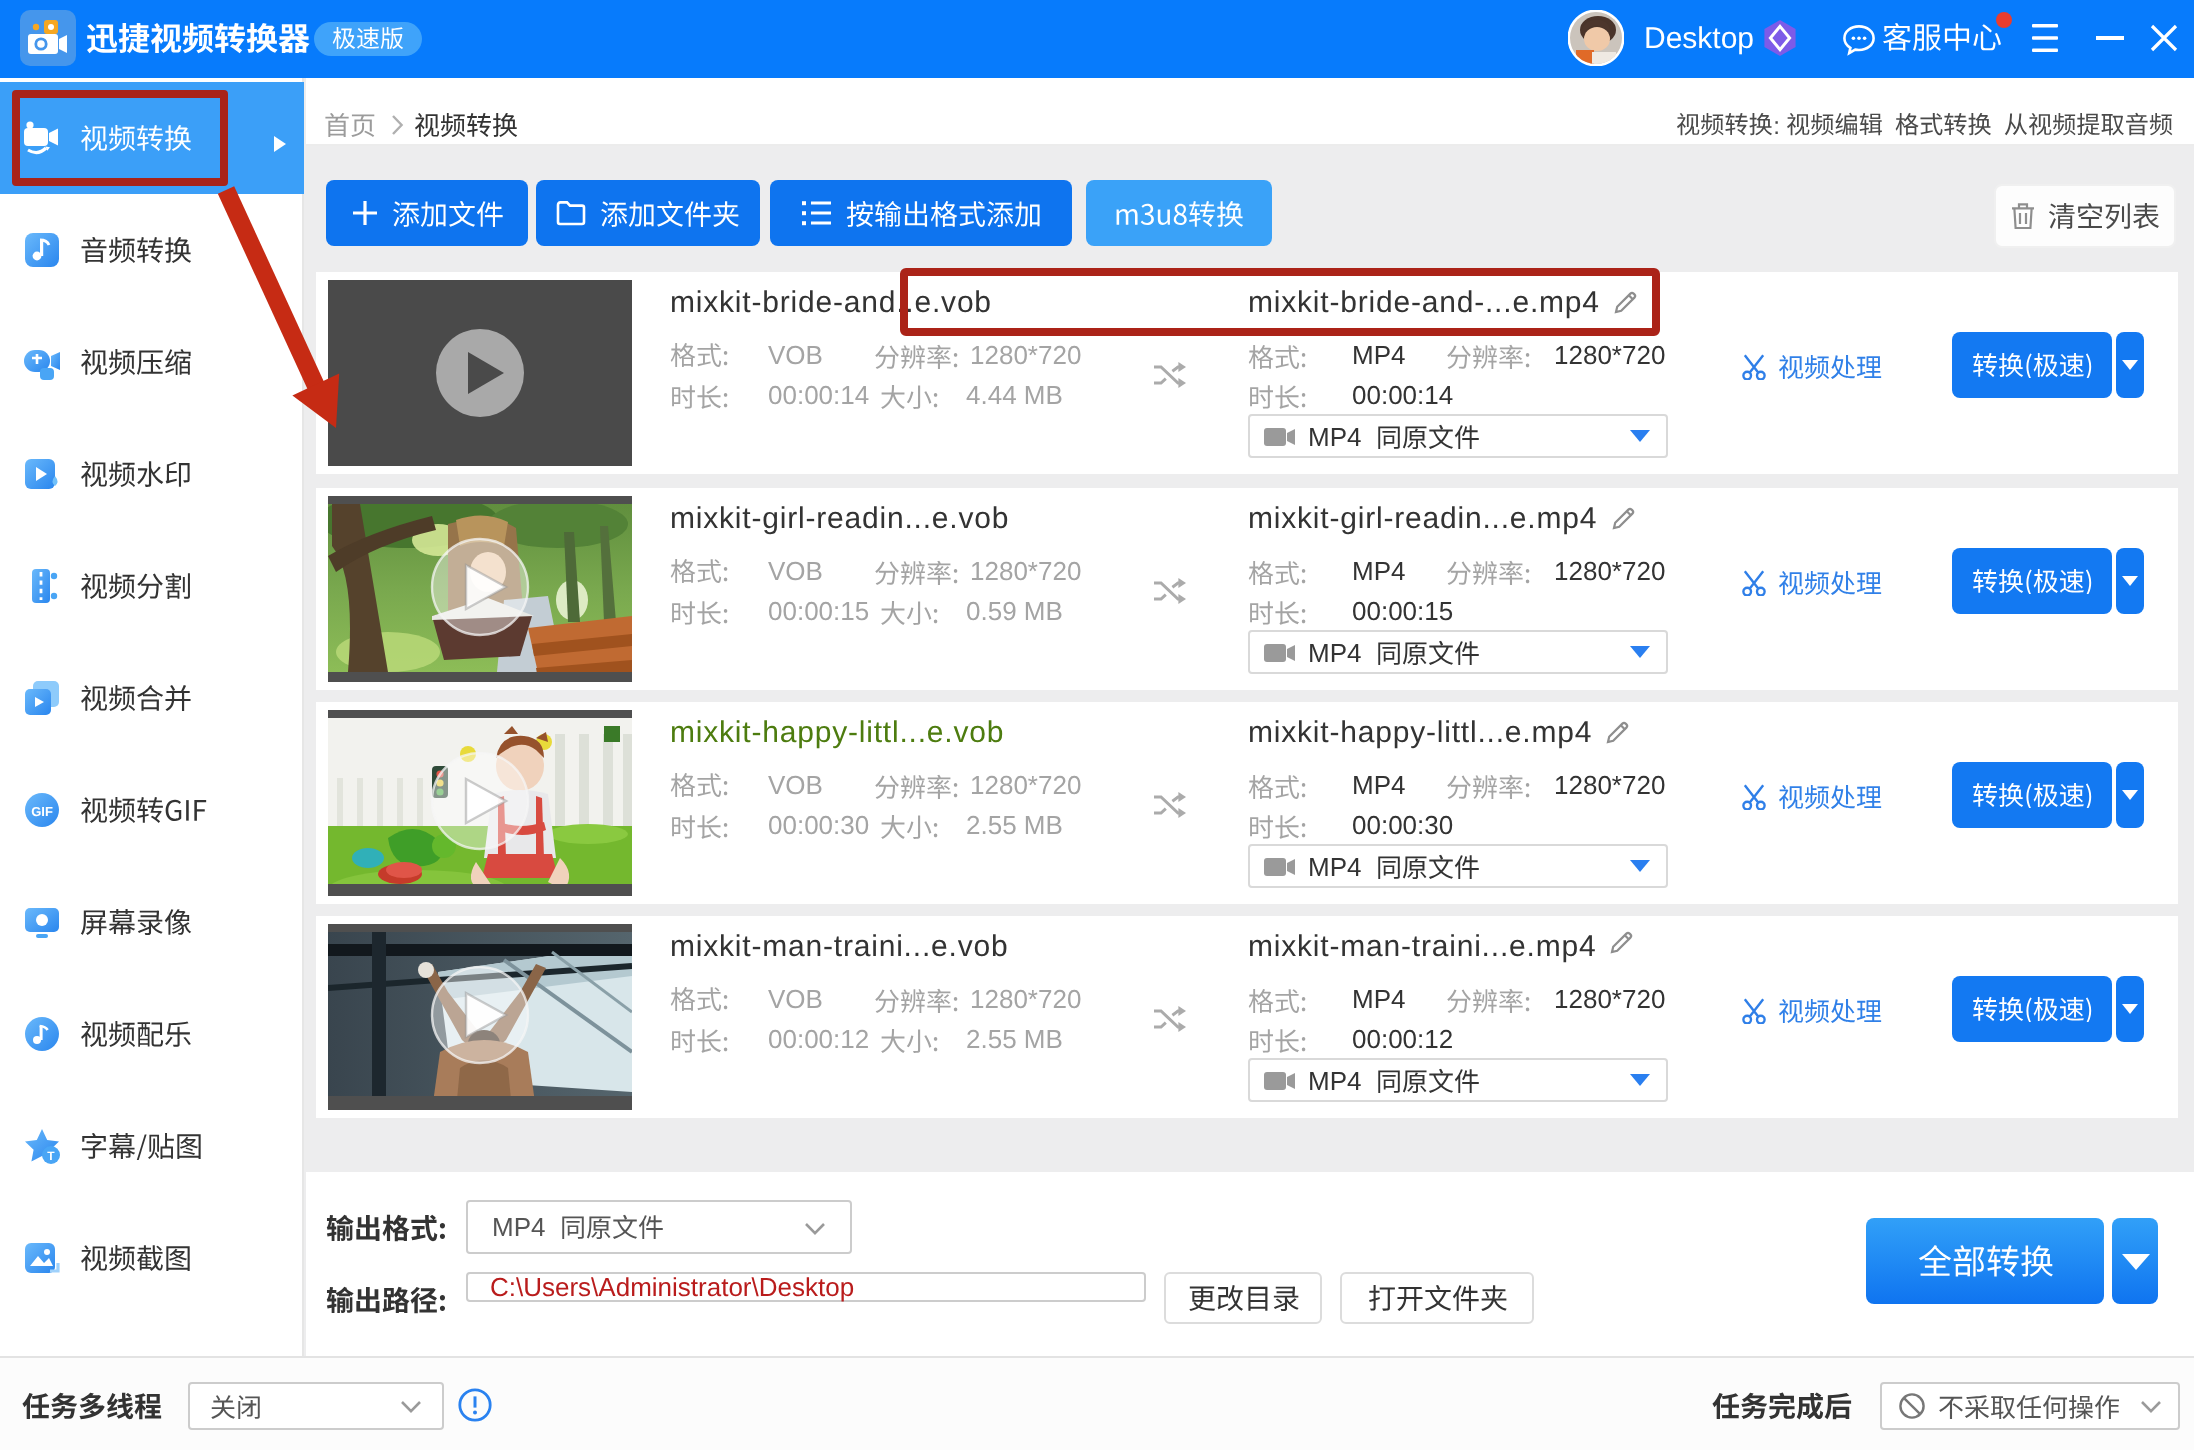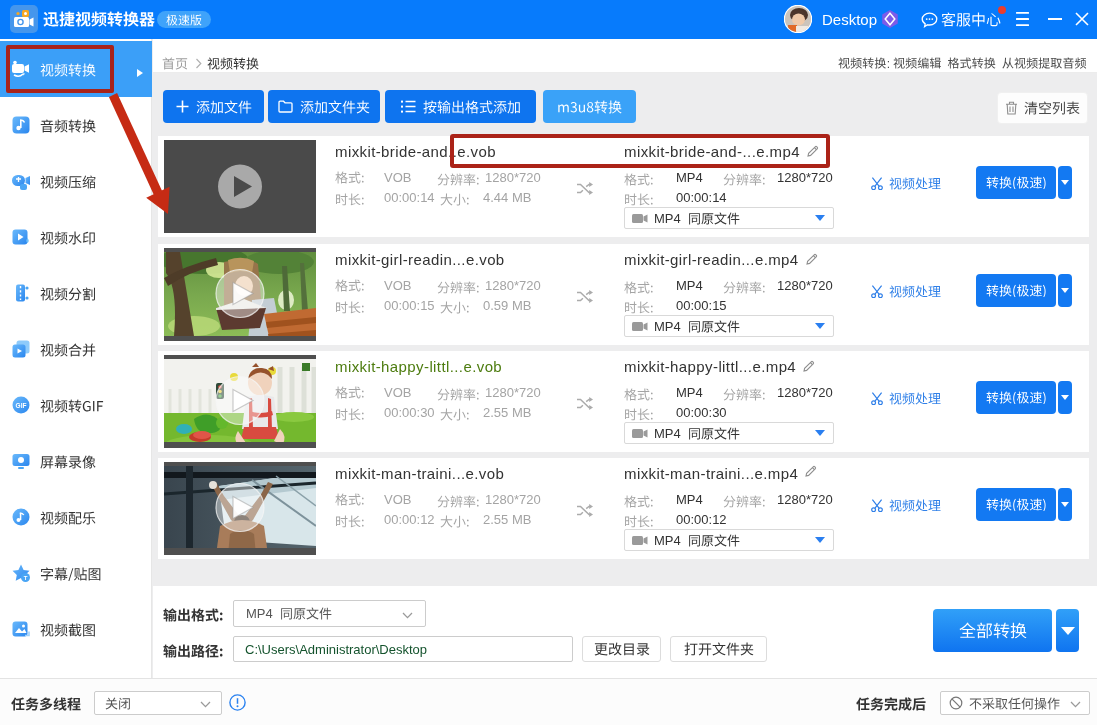--- a/index.html
+++ b/index.html
@@ -1045,21 +1045,21 @@
         </svg></span>
     </div>
   </div>
 <div class="ab " style="left:163px;top:642px;"><svg class="cj" style="width:60.5px;height:14.0px;vertical-align:-1.7px;" viewBox="0 -880 4325 1000" fill="#333">
       <use href="#g79" x="0"></use>
       <use href="#g80" x="1000"></use>
       <use href="#g84" x="2000"></use>
       <use href="#g85" x="3000"></use>
       <use href="#g83" x="4000"></use>
     </svg></div>
-<div class="ab " style="left:233px;top:636px;width:340px;height:26px;border:1px solid #ccc;border-radius:2px;background:#fff;font-size:13px;color:#14532d;display:flex;align-items:center;padding:0 11px">C:\Users\Administrator\Desktop</div>
+<div class="ab " style="left:233px;top:636px;width:340px;height:15px;border:1px solid #ccc;border-radius:2px;background:#fff;font-size:13px;color:#b91c1c;display:flex;align-items:center;padding:0 11px">C:\Users\Administrator\Desktop</div>
 <div class="ab " style="left:582px;top:636px;width:79px;height:26px;border:1px solid #dcdcdc;border-radius:3px;background:#fff;display:flex;align-items:center;justify-content:center">
     <svg class="cj" style="width:56.0px;height:14.0px;vertical-align:-1.7px;" viewBox="0 -880 4000 1000" fill="#333">
       <use href="#g86" x="0"></use>
       <use href="#g87" x="1000"></use>
       <use href="#g88" x="2000"></use>
       <use href="#g32" x="3000"></use>
     </svg>
   </div>
 <div class="ab " style="left:670px;top:636px;width:97px;height:26px;border:1px solid #dcdcdc;border-radius:3px;background:#fff;display:flex;align-items:center;justify-content:center">
     <svg class="cj" style="width:70.0px;height:14.0px;vertical-align:-1.7px;" viewBox="0 -880 5000 1000" fill="#333">

